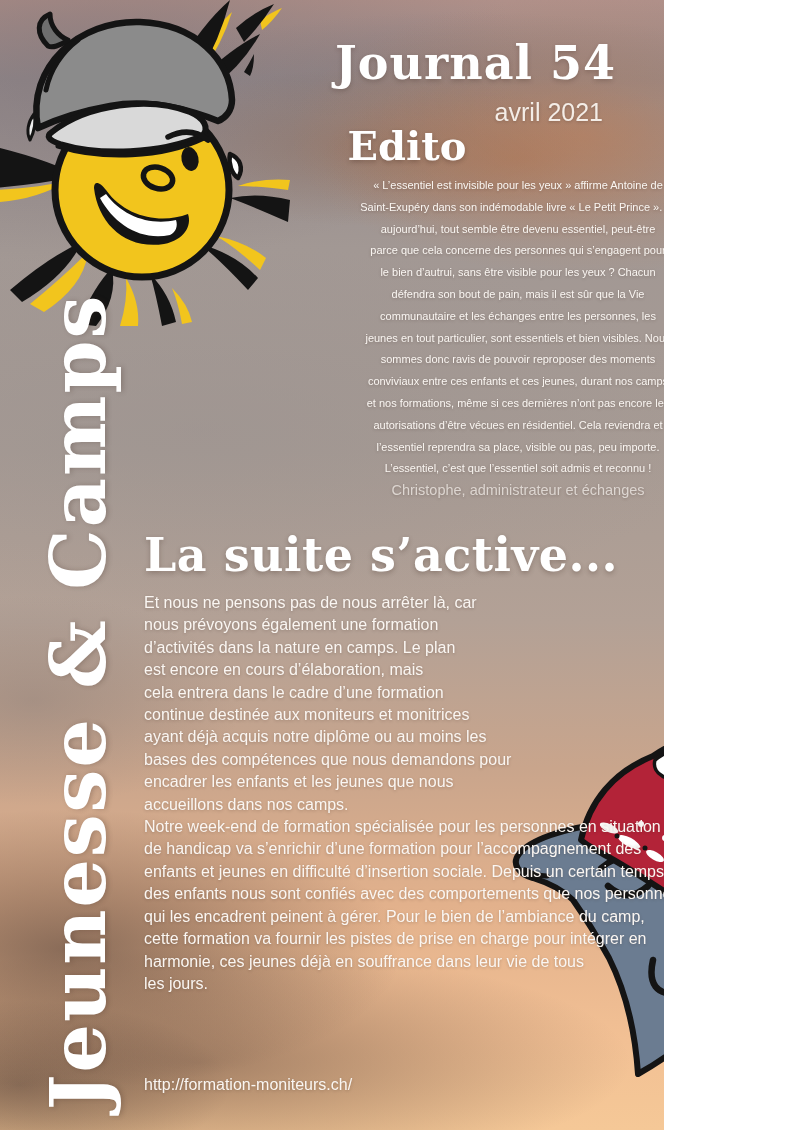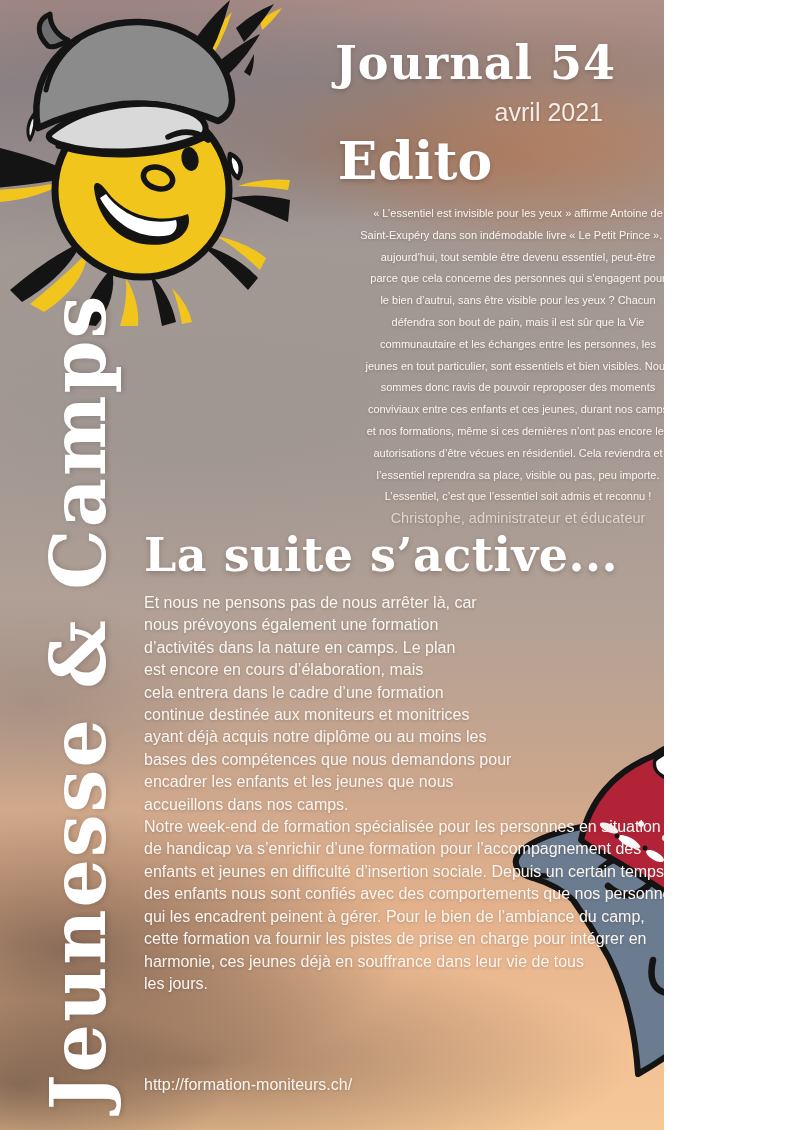--- a/index.html
+++ b/index.html
@@ -31,22 +31,22 @@
   }
   .vertical-title {
     position:absolute; left:78px; top:702px;
     transform:translate(-50%,-50%) rotate(-90deg);
     font-family:"DejaVu Serif", serif; font-weight:700; font-size:76px;
     color:#ffffff; white-space:nowrap; letter-spacing:2px;
     text-shadow:0 2px 5px rgba(60,40,30,0.25);
   }
   .edito { position:absolute; left:258px; top:118px; width:520px; text-align:center; color:#faf6f2; }
   .edito h1 {
-    margin:12px; width:290px; text-align:center;
-    font-family:"DejaVu Serif", serif; font-weight:700; font-size:52px; color:#ffffff;
+    margin:4px; width:290px; text-align:center;
+    font-family:"DejaVu Serif", serif; font-weight:700; font-size:40px; color:#ffffff;
     text-shadow:0 2px 4px rgba(60,40,30,0.3);
   }
   .edito .edito-text {
     margin:6px 0 0; font-size:11px; line-height:21.8px; white-space:pre-line;
     text-shadow:0 1px 3px rgba(60,40,30,0.25);
   }
   .edito .signature { margin-top:2px; font-size:14.5px; color:#ddd6d1; text-shadow:0 1px 3px rgba(60,40,30,0.25); }
   .suite { position:absolute; left:144px; top:528px; width:648px; color:#faf6f2; }
   .suite h2 {
     margin:0 0 10px; font-family:"DejaVu Serif", serif; font-weight:700; font-size:46px;
@@ -182,21 +182,21 @@
 le bien d’autrui, sans être visible pour les yeux ? Chacun
 défendra son bout de pain, mais il est sûr que la Vie
 communautaire et les échanges entre les personnes, les
 jeunes en tout particulier, sont essentiels et bien visibles. Nous
 sommes donc ravis de pouvoir reproposer des moments
 conviviaux entre ces enfants et ces jeunes, durant nos camps
 et nos formations, même si ces dernières n’ont pas encore les
 autorisations d’être vécues en résidentiel. Cela reviendra et
 l’essentiel reprendra sa place, visible ou pas, peu importe.
 L’essentiel, c’est que l’essentiel soit admis et reconnu !</p>
-    <div class="signature">Christophe, administrateur et éducateur</div>
+    <div class="signature">Christophe, administrateur et échanges</div>
   </section>
 
   <section class="suite">
     <h2>La suite s’active...</h2>
     <p>Et nous ne pensons pas de nous arrêter là, car
 nous prévoyons également une formation
 d’activités dans la nature en camps. Le plan
 est encore en cours d’élaboration, mais
 cela entrera dans le cadre d’une formation
 continue destinée aux moniteurs et monitrices

